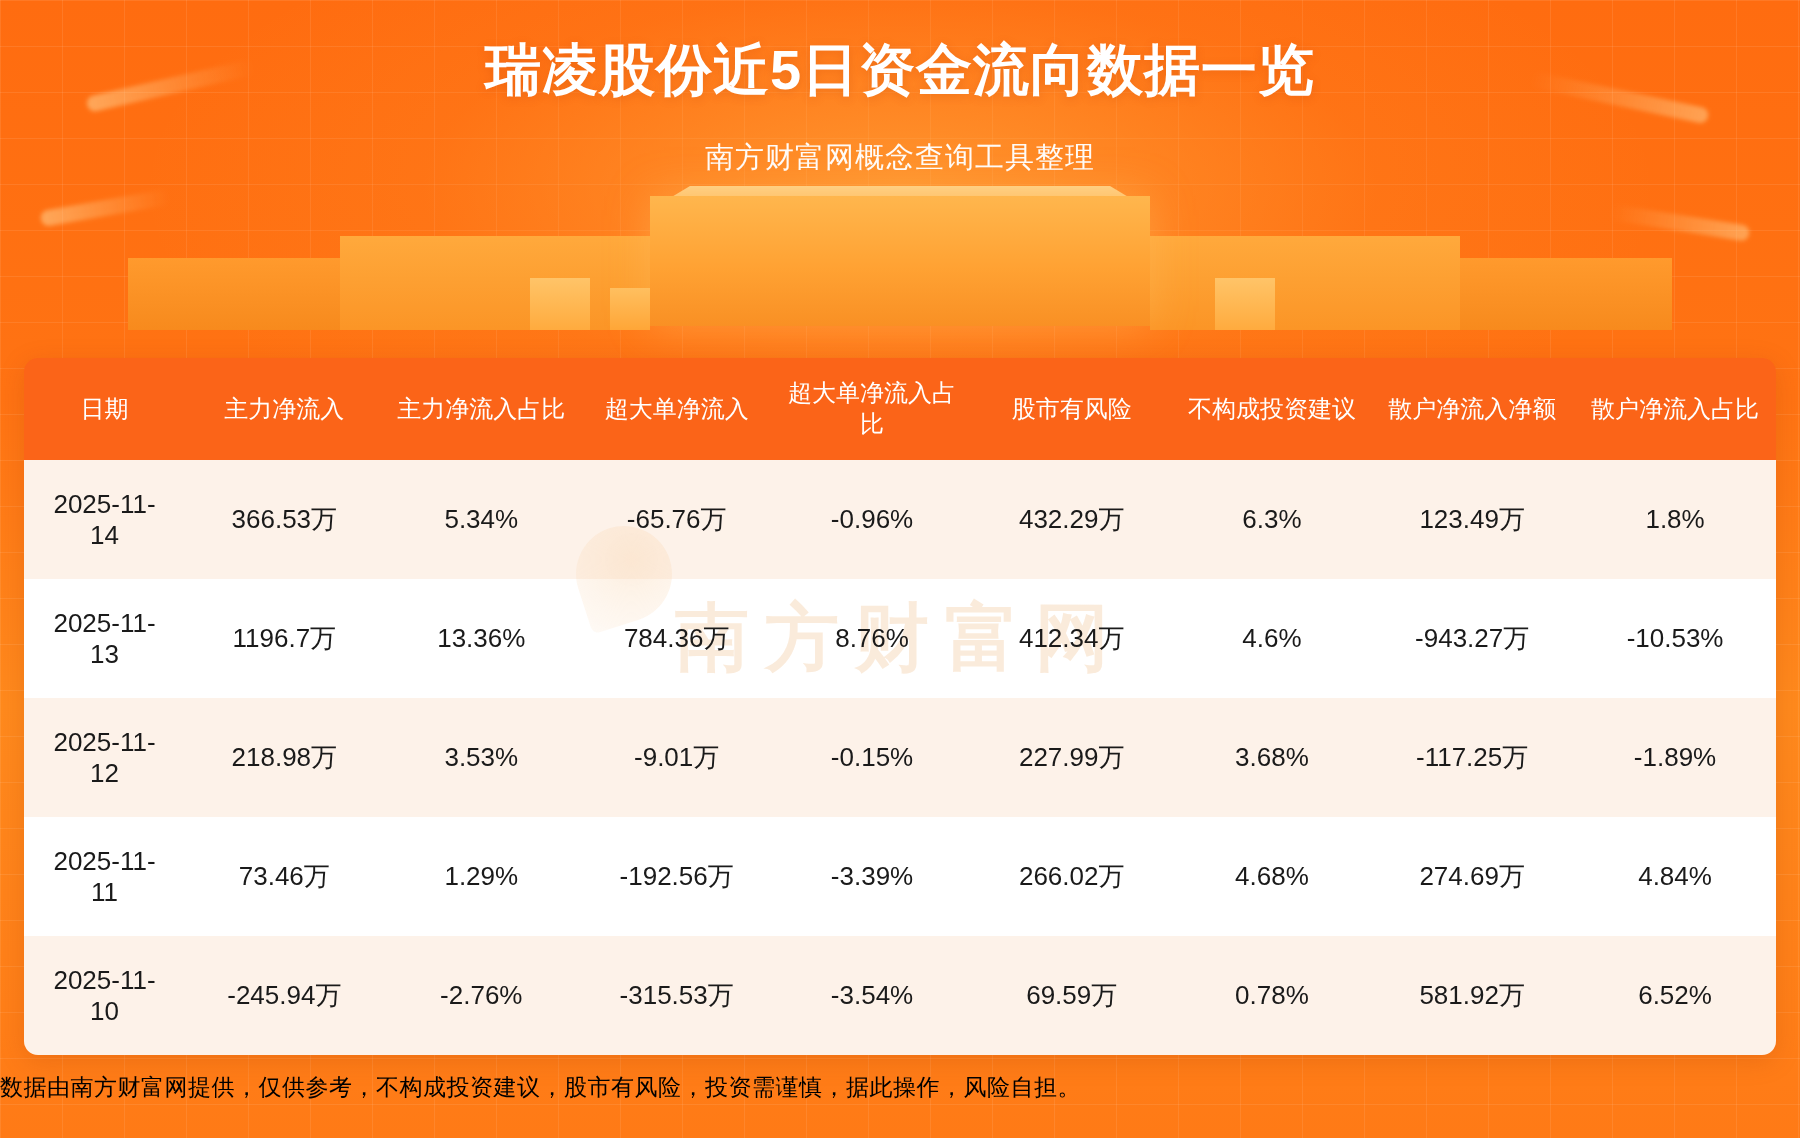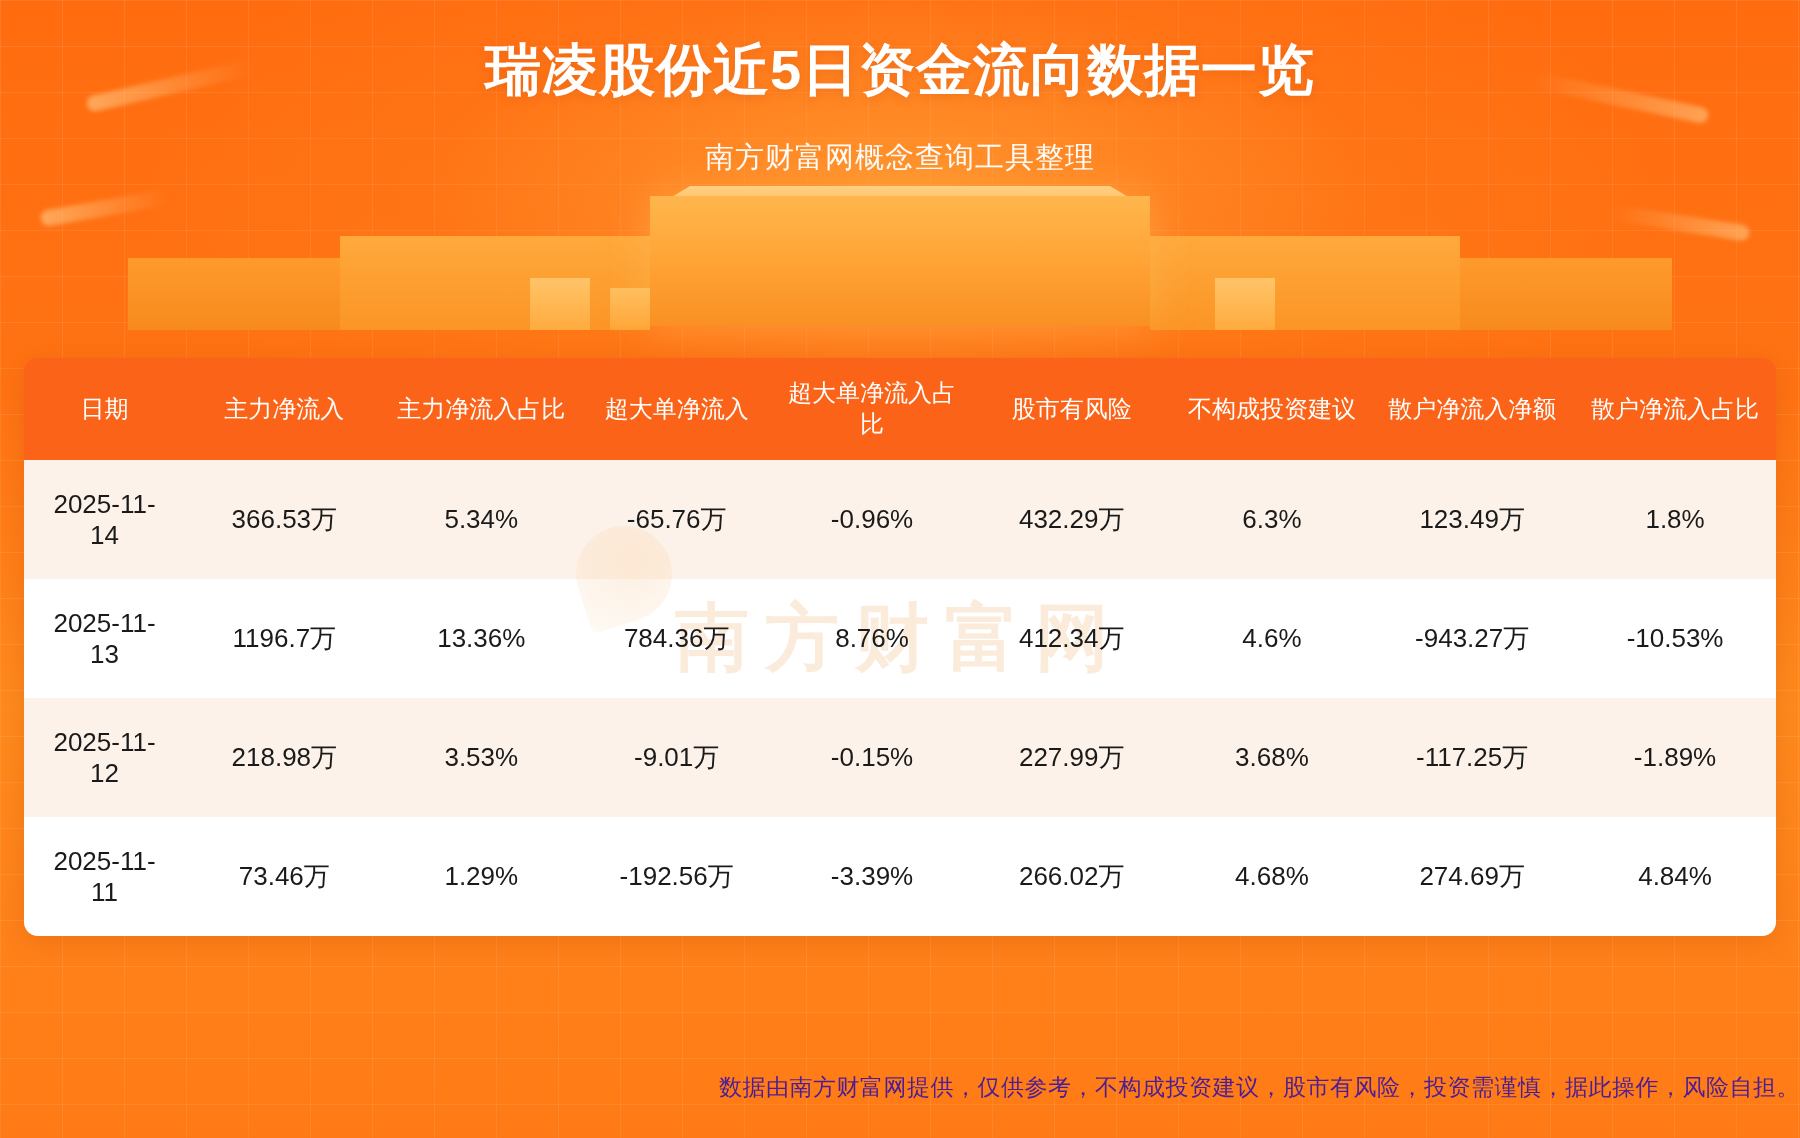--- a/index.html
+++ b/index.html
@@ -134,22 +134,22 @@
   }
   #watermark-swoosh{
     position:absolute; left:552px; top:18px; width:96px; height:96px;
     border-radius:50% 50% 50% 8%;
     background:radial-gradient(circle at 62% 38%,rgba(250,216,180,.85),rgba(250,216,180,.25));
     transform:rotate(-18deg);
   }
 
   
   #footer-note{
-    position:absolute; left:0; right:0; top:1072px; text-align:right;
-    font-size:23px; color:#4c1d95; z-index:6; letter-spacing:.5px;
+    position:absolute; left:0; right:0; top:1072px; text-align:left;
+    font-size:23px; color:#000000; z-index:6; letter-spacing:.5px;
   }
 </style>
 </head>
 <body>
 
 <div id="bg-layer">
   <div id="bg-grid"></div>
   <div id="bg-glow"></div>
   <div class="podium" id="podium-left2"></div>
   <div class="podium" id="podium-left"></div>
@@ -241,18 +241,29 @@
           <td>2025-11-11</td>
           <td>73.46万</td>
           <td>1.29%</td>
           <td>-192.56万</td>
           <td>-3.39%</td>
           <td>266.02万</td>
           <td>4.68%</td>
           <td>274.69万</td>
           <td>4.84%</td>
         </tr>
+        <tr>
+          <td>2025-11-10</td>
+          <td>-245.94万</td>
+          <td>-2.76%</td>
+          <td>-315.53万</td>
+          <td>-3.54%</td>
+          <td>69.59万</td>
+          <td>0.78%</td>
+          <td>581.92万</td>
+          <td>6.52%</td>
+        </tr>
       </tbody>
     </table>
   </div>
 </div>
 
 <div id="footer-note">数据由南方财富网提供，仅供参考，不构成投资建议，股市有风险，投资需谨慎，据此操作，风险自担。</div>
 
 </body></html>

